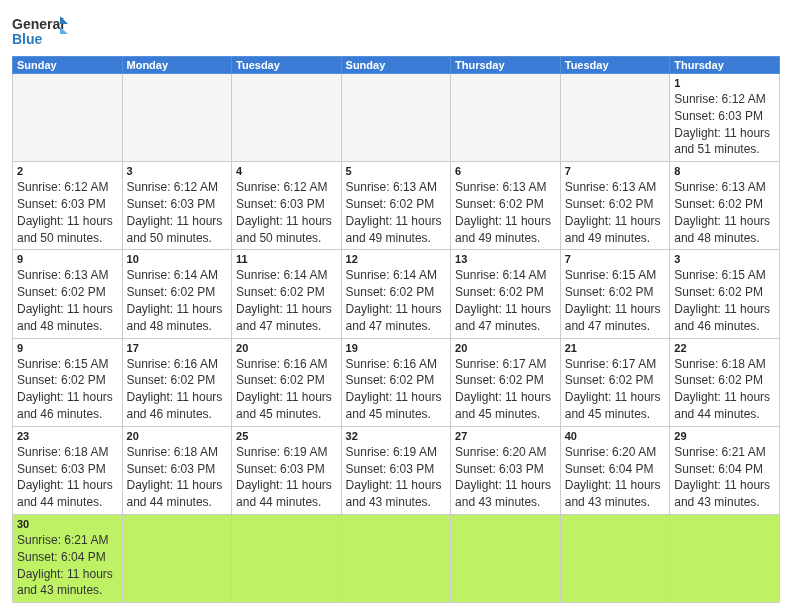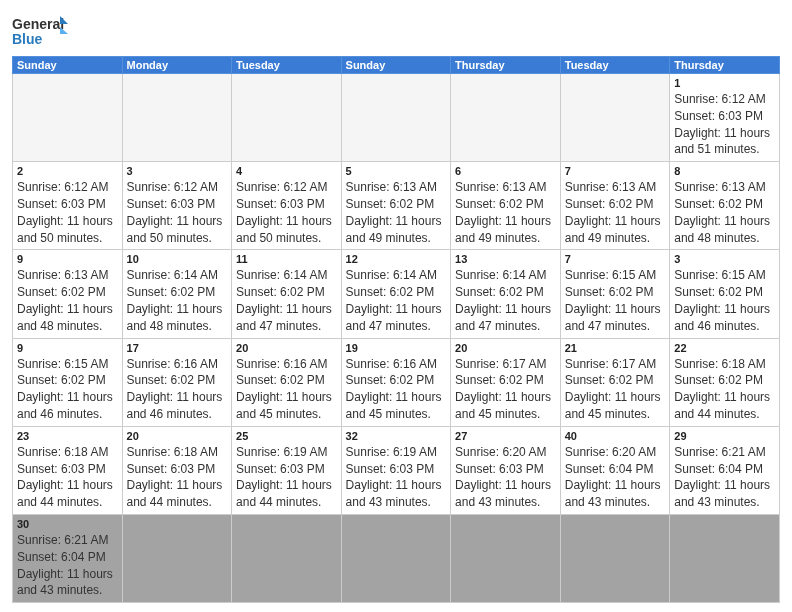--- a/index.html
+++ b/index.html
@@ -75,21 +75,21 @@
       color: #222;
       margin-bottom: 2px;
       display: block;
     }
     .day-info {
       font-size: 12px;
       color: #333;
       line-height: 1.4;
     }
     .calendar tr:last-child td {
-      background: #a3a3a3;
+      background: #bef264;
     }
   </style>
 </head>
 <body>
 
 <div class="page">
   <div class="header">
     <div class="logo">
         <svg width="60" height="36" viewBox="0 0 60 36">
           <text x="0" y="15" font-size="14" font-weight="bold" fill="#333" font-family="Arial">General</text>

